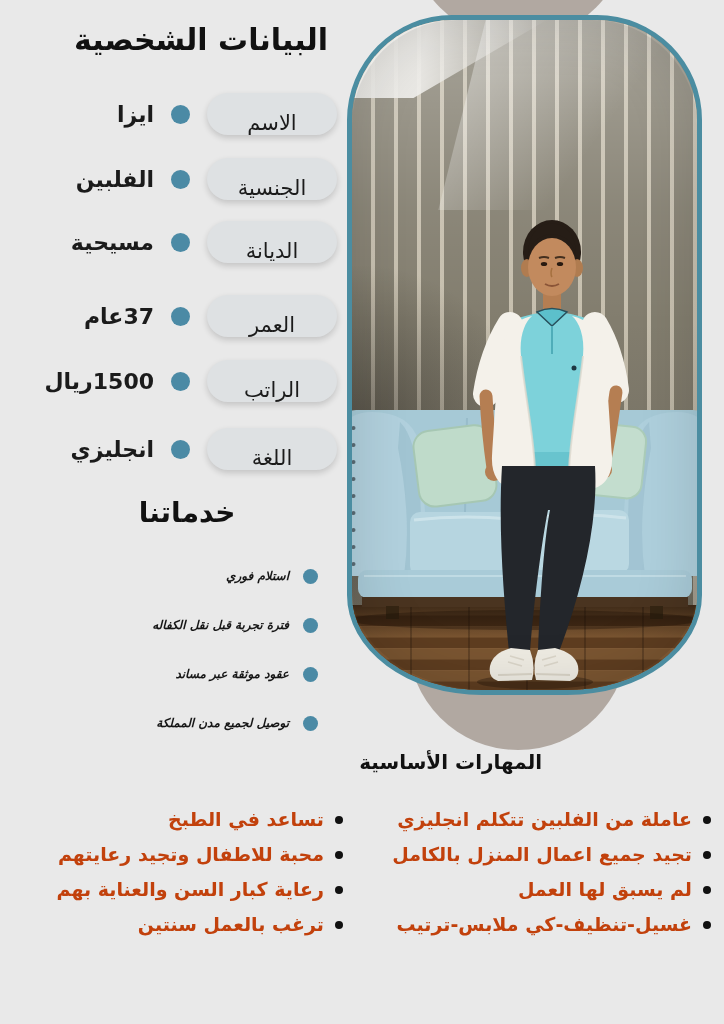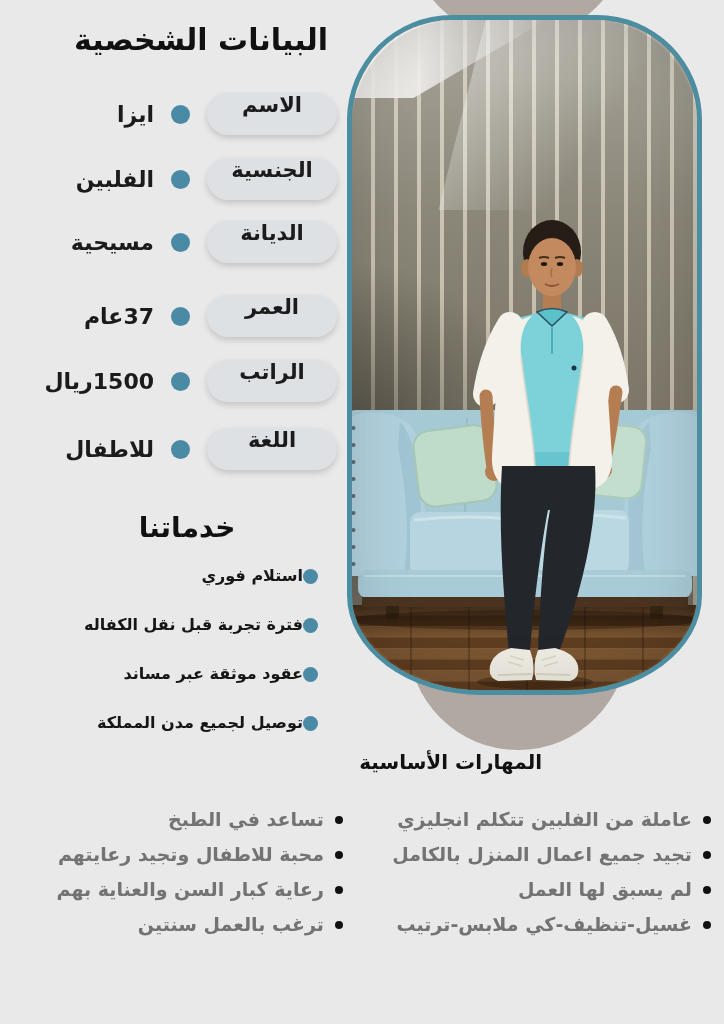--- a/index.html
+++ b/index.html
@@ -33,47 +33,47 @@
     linear-gradient(180deg, rgba(15,8,4,.55) 0%, rgba(15,8,4,0) 38%),
     repeating-linear-gradient(90deg, rgba(30,18,8,.28) 0 2px, rgba(0,0,0,0) 2px 58px),
     repeating-linear-gradient(180deg, #7a5531 0 10px, #6d4a29 10px 11px, #5e3d20 11px 21px, #7f5a36 21px 22px),
     #6b4a2a;}
   .scene{position:absolute;inset:0;width:100%;height:100%;}
   .vignette{position:absolute;inset:0;box-shadow:inset 0 0 60px rgba(0,0,0,.14);border-radius:inherit;pointer-events:none;}
 
   
   .main-title{position:absolute;left:55px;top:22px;width:292px;margin:0;text-align:center;
     font-size:30px;font-weight:700;color:#111;}
-  .services-title{position:absolute;left:87px;top:511px;width:200px;margin:0;text-align:center;
+  .services-title{position:absolute;left:87px;top:496px;width:200px;margin:0;text-align:center;
     font-size:28px;font-weight:700;color:#111;}
   .skills-title{position:absolute;left:182px;top:750px;width:360px;margin:0;text-align:right;
     font-size:20px;font-weight:700;color:#111;}
 
   
   .field-row{position:absolute;right:387px;display:flex;align-items:center;}
   .pill{width:130px;height:42px;border-radius:21px;background:#dee1e3;
     box-shadow:0 3px 6px rgba(0,0,0,.16);
-    display:flex;align-items:flex-start;justify-content:center;
-    font-size:21px;font-weight:700;color:#1b1b1b;}
+    display:flex;align-items:flex-end;justify-content:center;
+    font-size:21px;font-weight:400;color:#1b1b1b;}
   .dot{flex:none;width:19px;height:19px;border-radius:50%;background:#4b8aa5;margin:0 17px;}
   .value{font-size:22px;font-weight:700;white-space:nowrap;color:#1b1b1b;}
 
   
   .services{position:absolute;top:563px;right:406px;margin:0;padding:0;list-style:none;}
-  .services li{display:flex;align-items:center;margin-bottom:23px;
-    font-size:16px;font-weight:700;line-height:26px;white-space:nowrap;}
+  .services li{display:flex;align-items:center;gap:14px;margin-bottom:23px;
+    font-size:12px;font-weight:700;line-height:26px;white-space:nowrap;font-style:italic;}
   .sdot{flex:none;width:15px;height:15px;border-radius:50%;background:#4b8aa5;}
 
   
   .skills{position:absolute;top:808px;right:10px;left:6px;display:flex;}
   .skills ul{margin:0;padding:0;list-style:none;}
   .skills .col-right{width:368px;}
   .skills .col-left{width:340px;}
   .skills li{position:relative;padding-right:22px;margin-bottom:12px;
-    font-size:19px;font-weight:700;line-height:23px;white-space:nowrap;color:#737373;}
+    font-size:19px;font-weight:700;line-height:23px;white-space:nowrap;color:#c2410c;}
   .skills li::before{content:"";position:absolute;right:3px;top:8px;width:8px;height:8px;border-radius:50%;background:#111;}
 </style>
 </head>
 <body>
 
 <div class="page">
 
   <div class="circle-top"></div>
   <div class="circle-bottom"></div>
 
@@ -192,21 +192,21 @@
           <span>الراتب</span>
         </div>
       <span class="dot"></span>
       <span class="value">1500ريال</span>
     </div>
     <div class="field-row" style="top:428px">
       <div class="pill">
           <span>اللغة</span>
         </div>
       <span class="dot"></span>
-      <span class="value">للاطفال</span>
+      <span class="value">انجليزي</span>
     </div>
   </div>
 
   <h2 class="services-title">خدماتنا</h2>
   <ul class="services">
     <li>
         <span class="sdot"></span>
         <span>استلام فوري</span>
       </li>
     <li>

